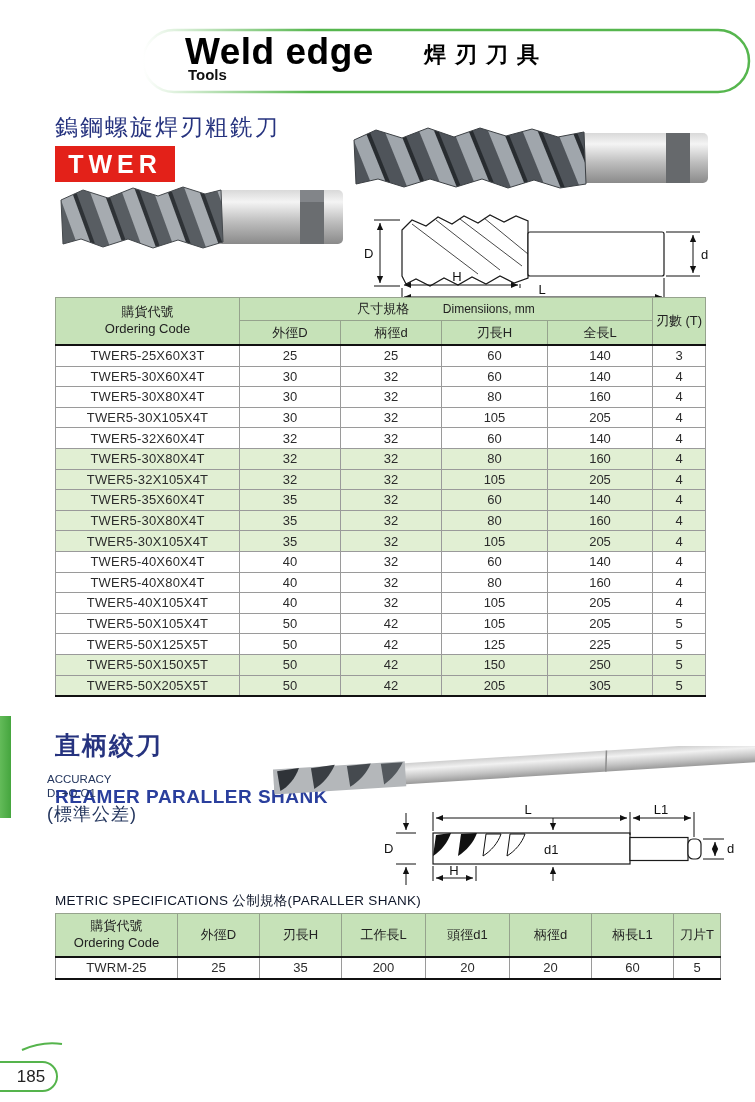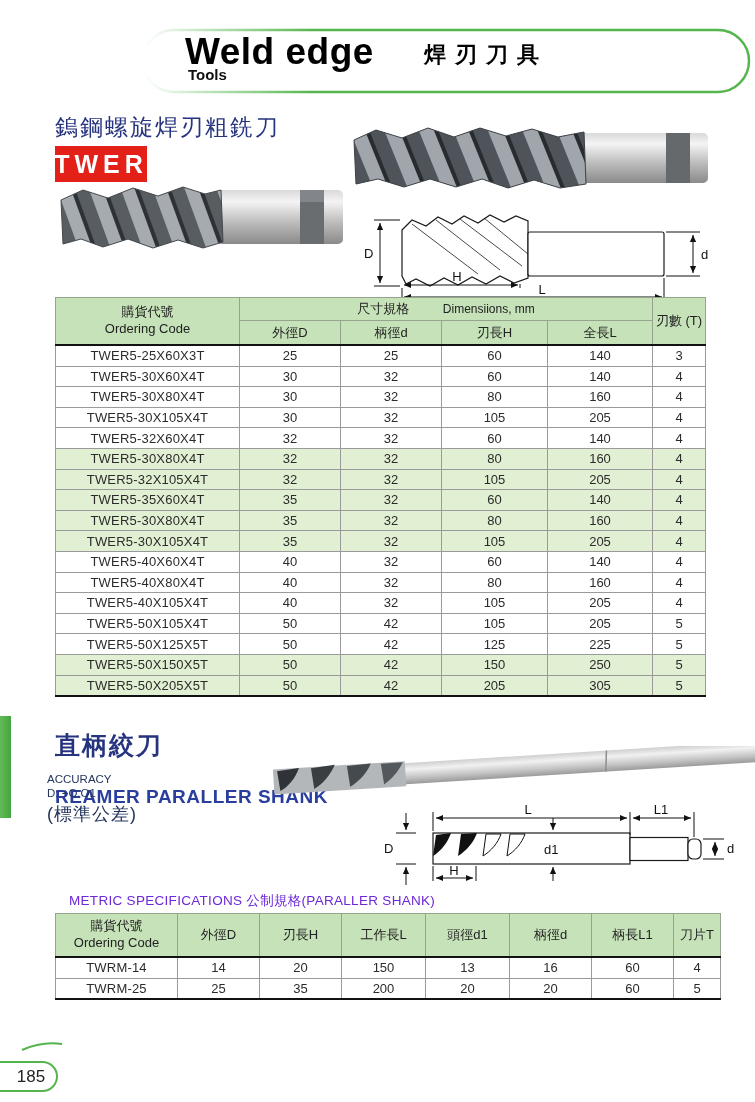--- a/index.html
+++ b/index.html
@@ -7,27 +7,27 @@
   #page{position:relative;width:755px;height:1102px;background:#fff;overflow:hidden;}
 
   
   .banner-svg{position:absolute;left:140px;top:26px;}
   .brand{position:absolute;left:185px;top:31px;font-size:37px;font-weight:800;color:#000000;letter-spacing:0.5px;white-space:nowrap;text-align:right;}
   .brand-sub{position:absolute;left:188px;top:66px;font-size:15px;font-weight:700;color:#101010;}
   .title-cn{position:absolute;left:424px;top:40px;font-size:22px;font-weight:700;color:#000;letter-spacing:9px;white-space:nowrap;}
 
   
   .sec1-title{position:absolute;left:55px;top:112px;font-size:23px;font-weight:400;color:#26337f;letter-spacing:2px;white-space:nowrap;}
-  .badge{position:absolute;left:55px;top:146px;width:92px;height:36px;background:#e32119;color:#fff;
+  .badge{position:absolute;left:55px;top:146px;width:120px;height:36px;background:#e32119;color:#fff;
          display:flex;align-items:center;justify-content:center;font-size:25px;font-weight:700;letter-spacing:5px;}
   .sec2-title{position:absolute;left:55px;top:708px;font-size:25px;font-weight:700;color:#26337f;letter-spacing:2px;margin-top:21px;}
   .sec2-sub{position:absolute;left:55px;top:786px;font-size:19px;font-weight:600;color:#2a3f9d;letter-spacing:0.5px;white-space:nowrap;}
   .accuracy{position:absolute;left:47px;top:772px;font-size:11.5px;color:#24365e;line-height:1.25;}
   .accuracy .l3{font-size:18px;letter-spacing:1px;margin-top:2px;}
-  .metric-title{position:absolute;left:69px;top:892px;font-size:13.5px;color:#6d28d9;letter-spacing:0.3px;white-space:nowrap;}
+  .metric-title{position:absolute;left:55px;top:892px;font-size:13.5px;color:#0f172a;letter-spacing:0.3px;white-space:nowrap;}
 
   
   .photo-left{position:absolute;left:53px;top:178px;}
   .photo-right{position:absolute;left:348px;top:126px;}
   .drawing1{position:absolute;left:360px;top:196px;}
   .reamer-photo{position:absolute;left:266px;top:746px;}
   .drawing2{position:absolute;left:358px;top:789px;}
   .green-bar{position:absolute;left:0;top:716px;width:11px;height:102px;background:linear-gradient(90deg,#63bb59,#45a53e);}
 
   
@@ -414,30 +414,20 @@
         <th>刃長H</th>
         <th>工作長L</th>
         <th>頭徑d1</th>
         <th>柄徑d</th>
         <th>柄長L1</th>
         <th>刀片T</th>
       </tr>
     </thead>
     <tbody>
         <tr>
-          <td class="code">TWRM-14</td>
-          <td>14</td>
-          <td>20</td>
-          <td>150</td>
-          <td>13</td>
-          <td>16</td>
-          <td>60</td>
-          <td>4</td>
-        </tr>
-        <tr>
           <td class="code">TWRM-25</td>
           <td>25</td>
           <td>35</td>
           <td>200</td>
           <td>20</td>
           <td>20</td>
           <td>60</td>
           <td>5</td>
         </tr>
       </tbody>

